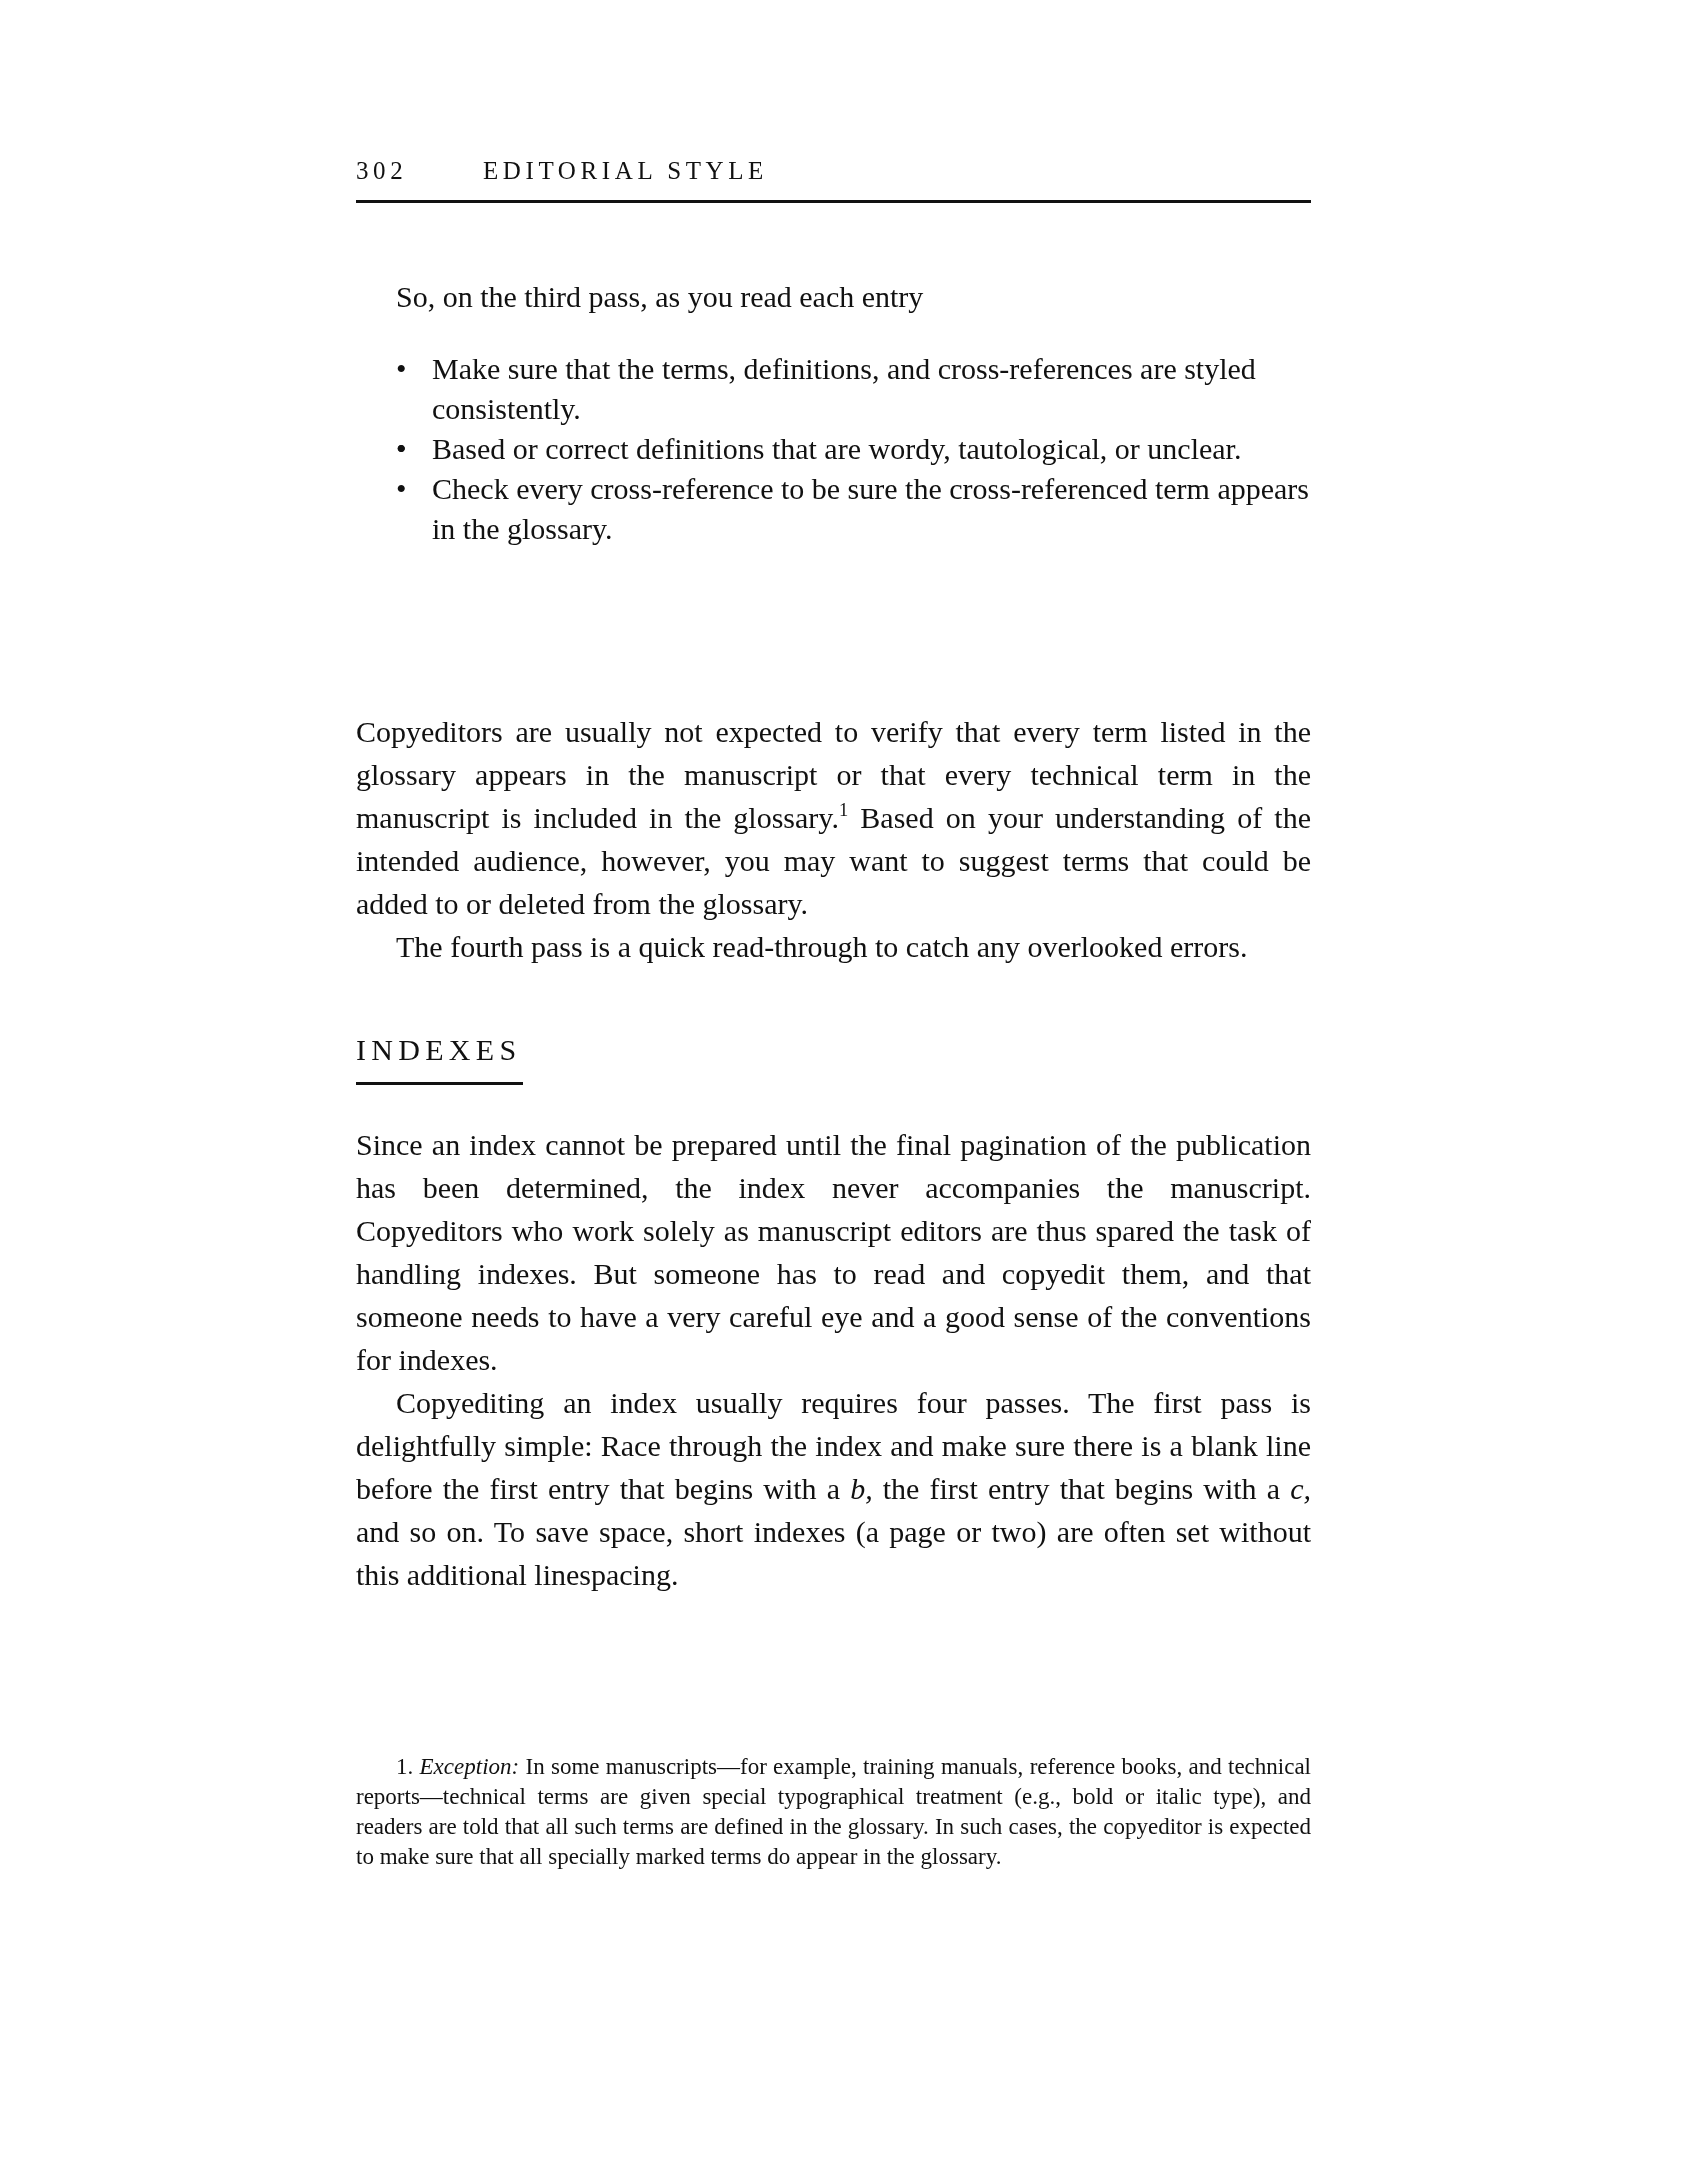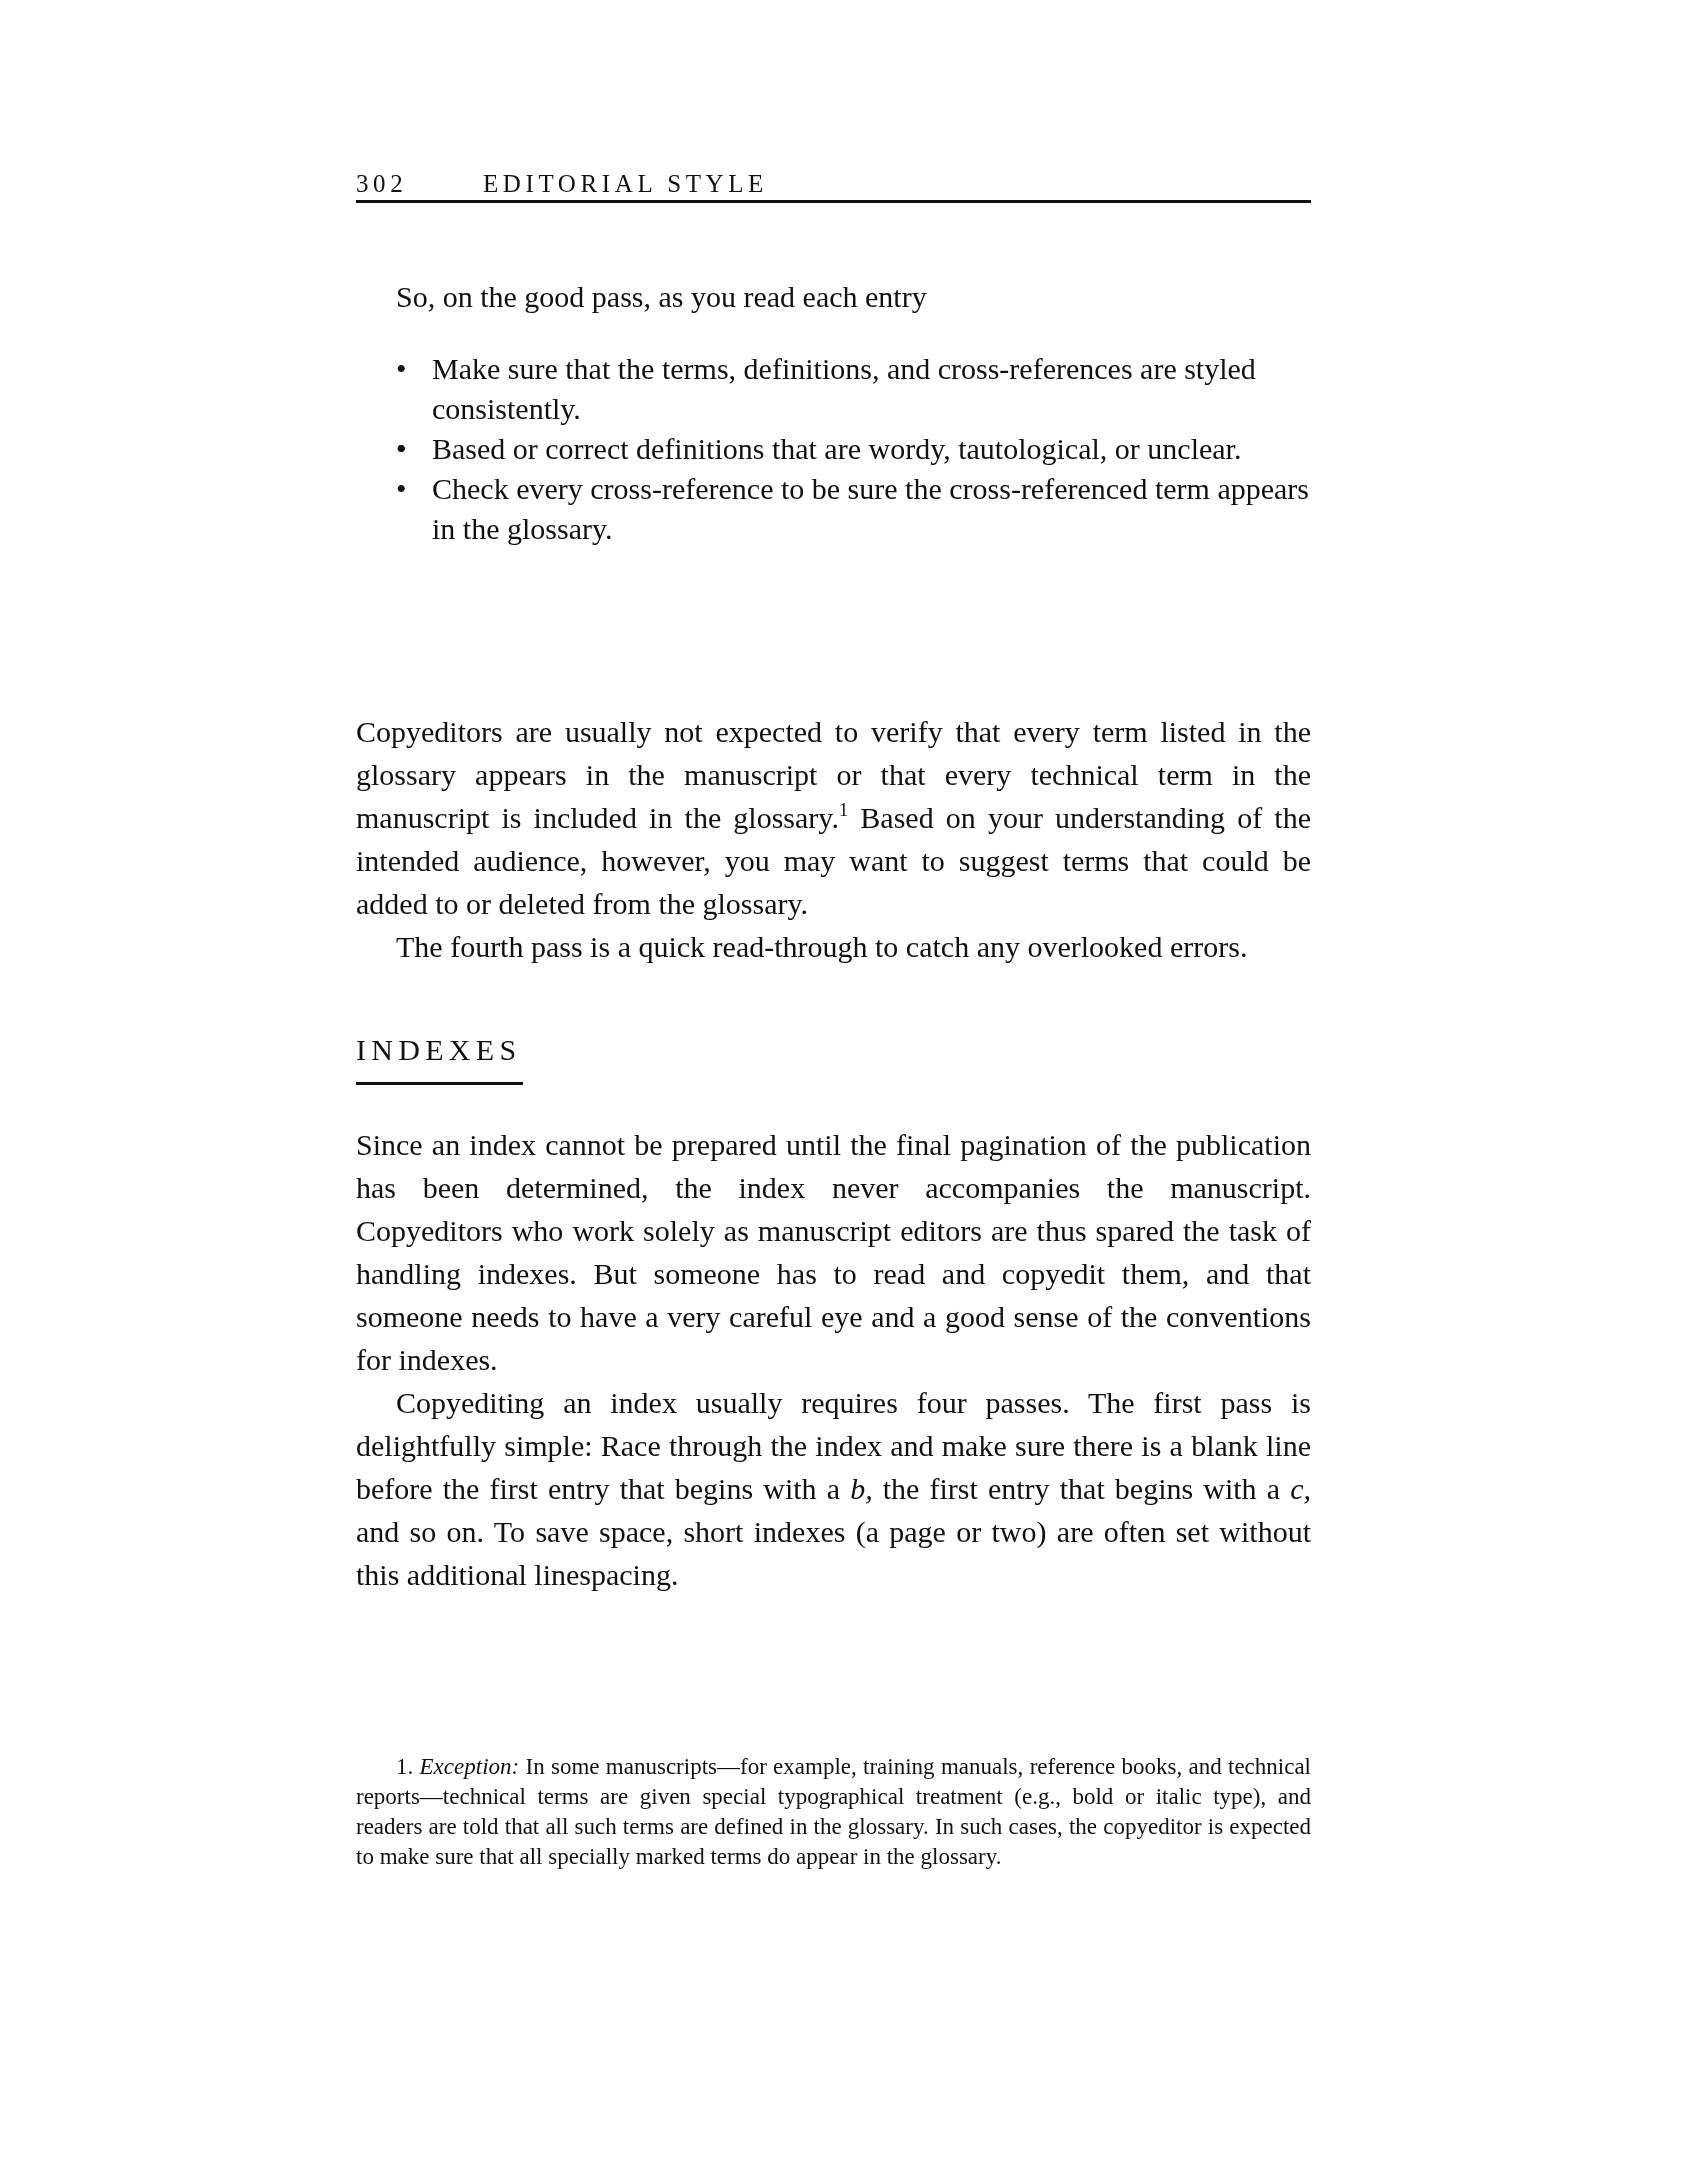--- a/index.html
+++ b/index.html
@@ -1,21 +1,21 @@
 <!DOCTYPE html>
 <html style="font-size:10.6px"><head>
 <meta charset="utf-8">
 <style>
   html, body { margin: 0; padding: 0; background: #ffffff; }
   body { width: 1687px; height: 2183px; position: relative; overflow: hidden;
          font-family: "Liberation Serif", "DejaVu Serif", serif; color: #111; }
   .page { position: absolute; left: 356px; top: 0; width: 955px; }
 
   .running-head { position: absolute; top: 157px; left: 0; width: 955px; height: 46px;
-                  font-size: 25px; letter-spacing: 4.6px; margin-top: 13px; }
+                  font-size: 25px; letter-spacing: 4.6px; }
   .running-head .folio { position: absolute; left: 0; top: 0; }
   .running-head .title { position: absolute; left: 127px; top: 0; }
   .head-rule { position: absolute; top: 200px; left: 0; width: 955px; height: 2.6px; background: #111; }
 
   .body-text { font-size: 30px; line-height: 43px; text-align: justify; }
   .intro { position: absolute; top: 275px; left: 40px; width: 916px; }
 
   .bullets { position: absolute; top: 349px; left: 40px; width: 916px; margin: 0; padding: 0; list-style: none; }
   .bullets li { position: relative; padding-left: 36px; font-size: 30px; line-height: 40px; text-align: left; }
   .bullets li .dot { position: absolute; left: 0; top: 0; }
@@ -38,21 +38,21 @@
 <body>
 
 <div class="page">
 
   <div class="running-head">
     <span class="folio">302</span>
     <span class="title">EDITORIAL STYLE</span>
   </div>
   <div class="head-rule"></div>
 
-  <p class="intro body-text">So, on the good pass, as you read each entry</p>
+  <p class="intro body-text">So, on the third pass, as you read each entry</p>
 
   <ul class="bullets">
     <li><span class="dot">•</span><span>Make sure that the terms, definitions, and cross-references are styled consistently.</span></li>
     <li><span class="dot">•</span></li>
     <li><span class="dot">•</span><span>Based or correct definitions that are wordy, tautological, or unclear.</span></li>
     <li><span class="dot">•</span><span>Check every cross-reference to be sure the cross-referenced term appears in the glossary.</span></li>
   </ul>
 
   <div class="para1 body-text">
     <p><span>Copyeditors are usually not expected to verify that every term listed in the glossary appears in the manuscript or that every technical term in the manuscript is included in the glossary.</span><sup>1</sup><span> Based on your understanding of the intended audience, however, you may want to suggest terms that could be added to or deleted from the glossary.</span></p>

